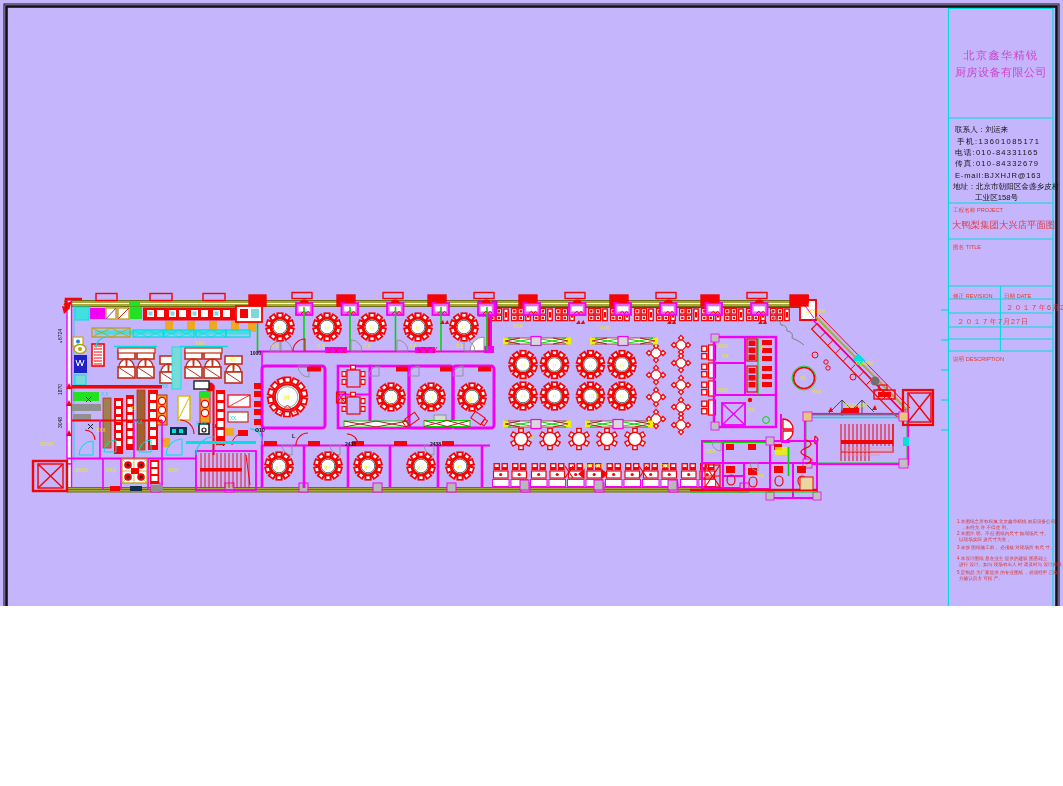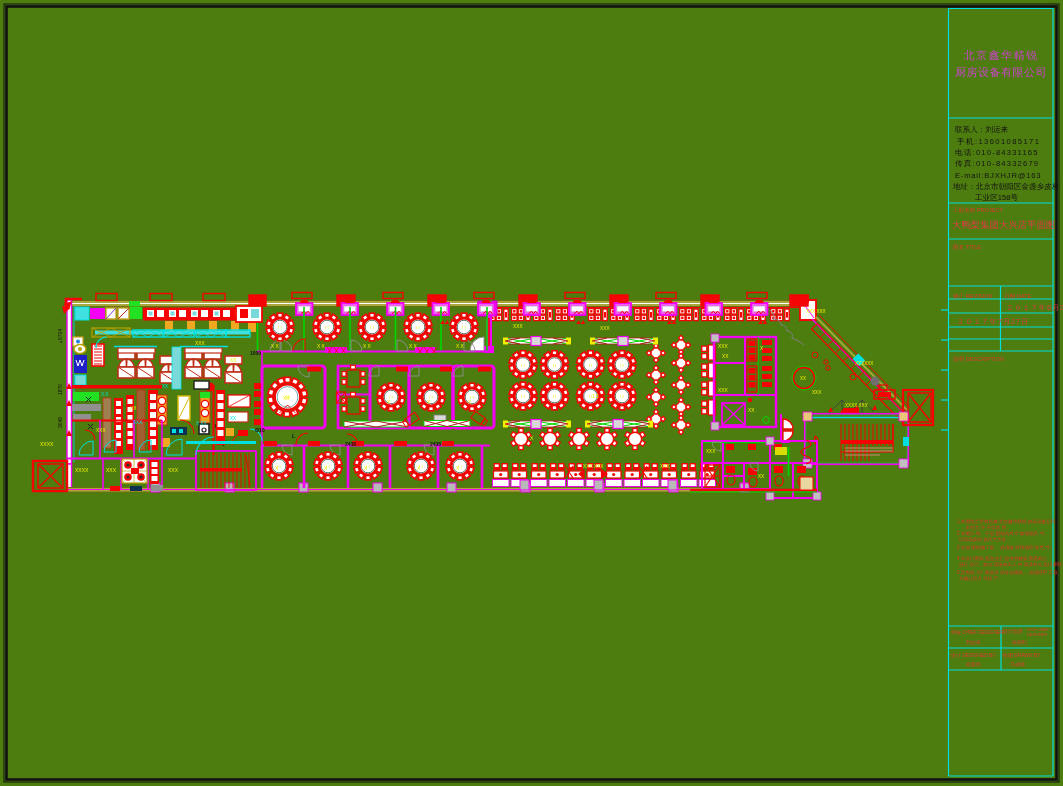--- a/index.html
+++ b/index.html
@@ -1,16 +1,16 @@
 <!DOCTYPE html>
 <html><head>
 <meta charset="utf-8">
 <style>
 html,body{margin:0;padding:0;background:#ffffff;}
-#page{position:relative;width:1063px;height:786px;background:#4d7c0f;overflow:hidden;
+#page{position:relative;width:1063px;height:606px;background:#c4b5fd;overflow:hidden;
 font-family:"Liberation Sans",sans-serif;}
 svg{position:absolute;left:0;top:0;}
 </style>
 </head>
 <body>
 <div id="page">
 <svg width="1063" height="786" viewBox="0 0 1063 786">
 <defs>
 
 <g id="rt10">

